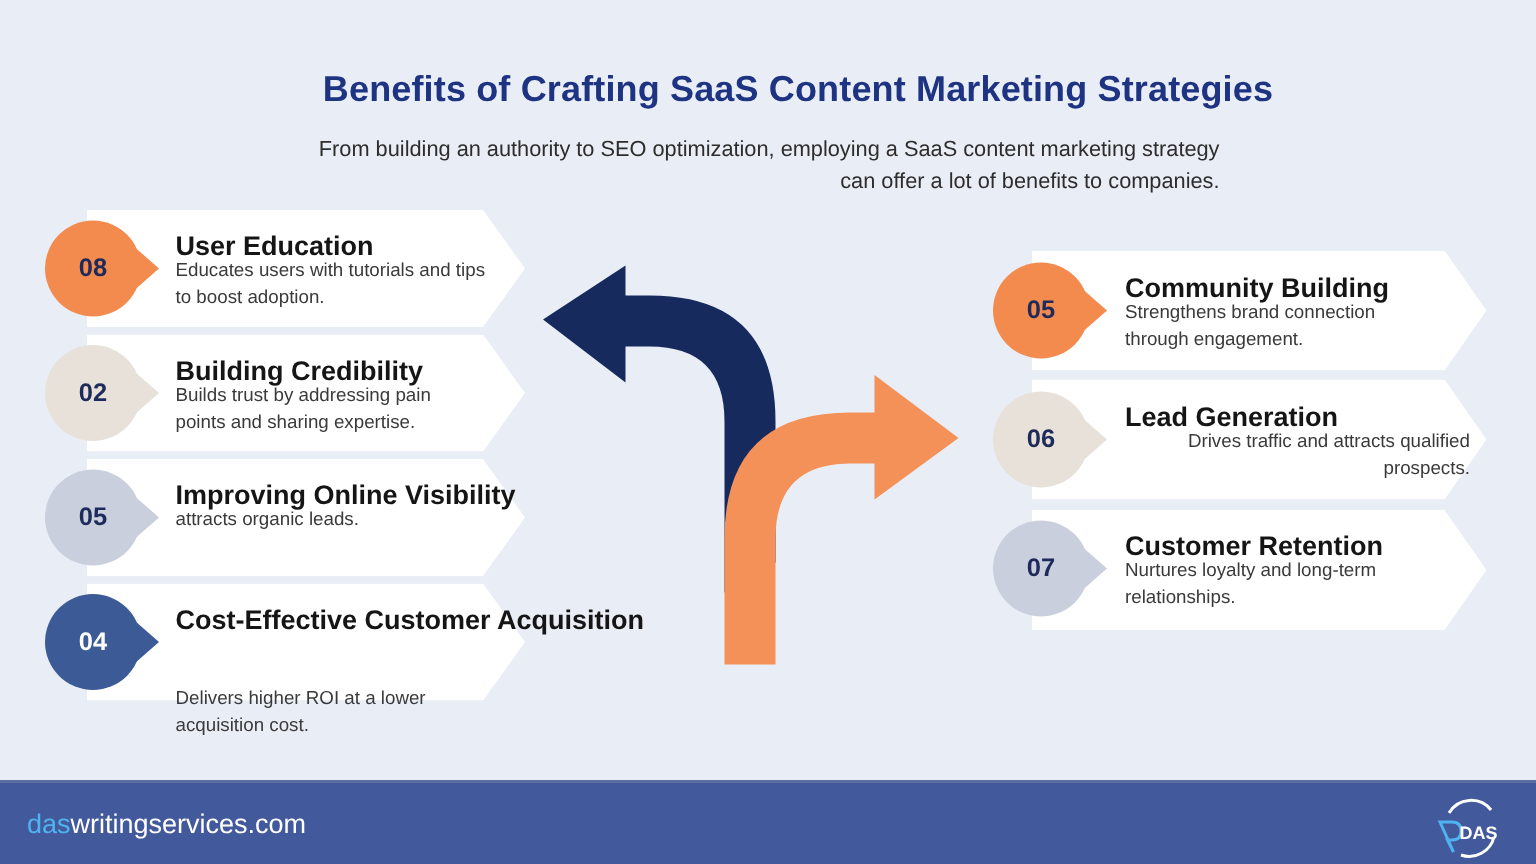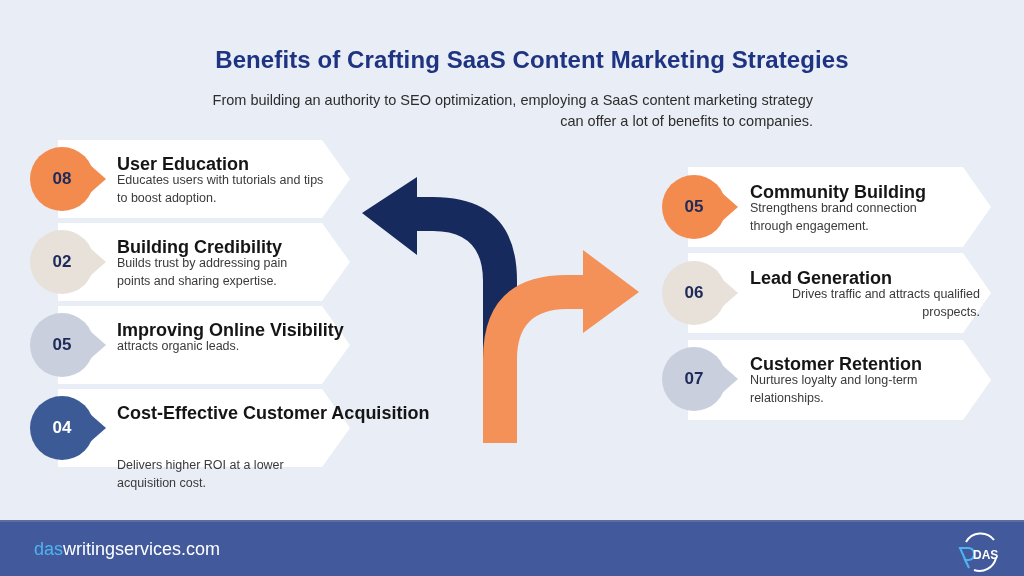--- a/index.html
+++ b/index.html
@@ -33,21 +33,21 @@
       position: absolute; font-size: 18px; font-weight: 700; color: #151515;
     }
     .card-desc {
       position: absolute; font-size: 12.5px; line-height: 18px; color: #3a3a3a; width: 230px;
     }
     .footer {
       position: absolute; left: 0; top: 520px; width: 1024px; height: 56px;
       background: #425a9b; border-top: 2px solid #5a6e9f;
     }
     .footer-text {
-      position: absolute; left: 18px; top: 17px; font-size: 18px; color: #ffffff; margin-left: 16px;
+      position: absolute; left: 18px; top: 17px; font-size: 18px; color: #ffffff;
     }
     .footer-text .accent { color: #4fb3f0; }
     .logo { position: absolute; left: 956px; top: 6px; width: 48px; height: 46px; }
     .arrows { position: absolute; left: 355px; top: 165px; width: 290px; height: 285px; }
   </style>
 </head>
 <body>
 
 <div class="title">Benefits of Crafting SaaS Content Marketing Strategies</div>
 <div class="subtitle">

